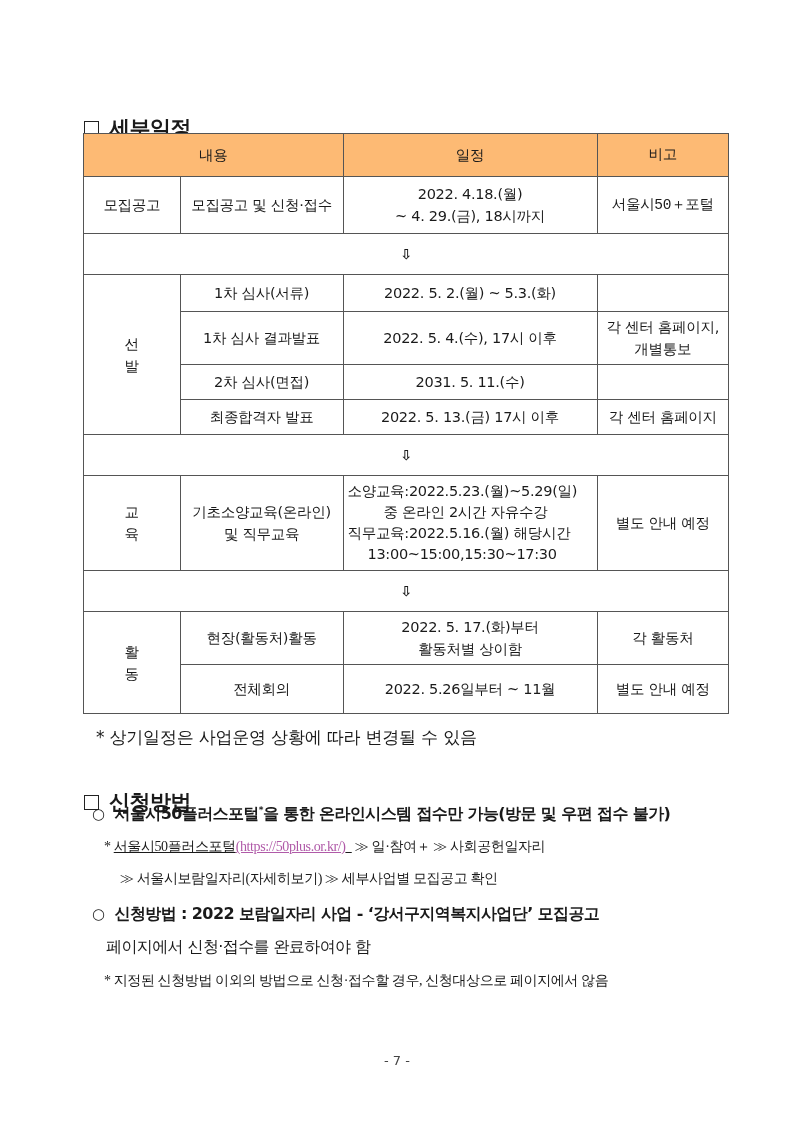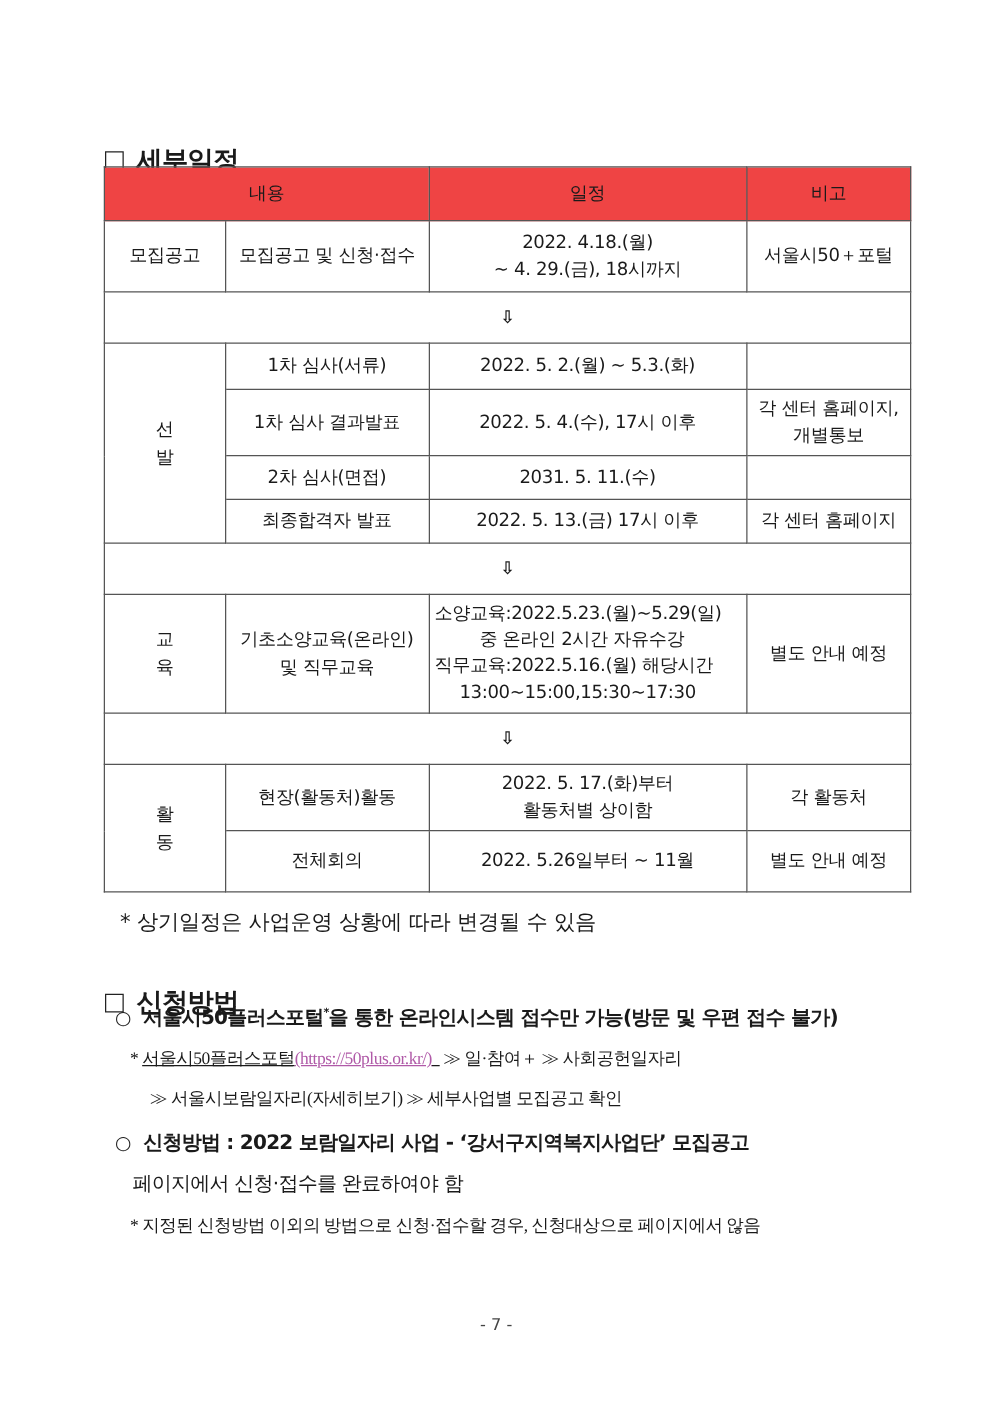--- a/index.html
+++ b/index.html
@@ -21,26 +21,26 @@
     position: absolute; left: 83px; top: 133px;
     width: 646px; border-collapse: collapse;
     font-size: 14.5px; letter-spacing: -0.3px;
     border: 1.6px solid #444;
   }
   table.schedule td, table.schedule th {
     border: 1px solid #555; text-align: center; vertical-align: middle;
     padding: 0 4px; line-height: 22px;
   }
   table.schedule th {
-    background: #ef4444; font-weight: normal; height: 42px;
+    background: #fdba74; font-weight: normal; height: 42px;
   }
   .col1 { width: 68px; }
   .col2 { width: 165px; margin-top: 28px; }
   .col3 { width: 248px; }
-  .col4 { width: 131px; }
+  .col4 { width: 131px; font-family: Liberation Mono, monospace; }
   .cat { letter-spacing: 22px; padding-left: 26px !important; }
   .arrow-row td { height: 40px; }
   .arrow { display: inline-block; font-size: 14px; font-weight: bold; }
   .r-notice td { height: 56px; }
   .r-sel1 td { height: 36px; }
   .r-sel2 td { height: 52px; }
   .r-sel3 td { height: 34px; }
   .r-sel4 td { height: 34px; }
   .r-edu td { height: 94px; }
   .r-act1 td { height: 52px; }

